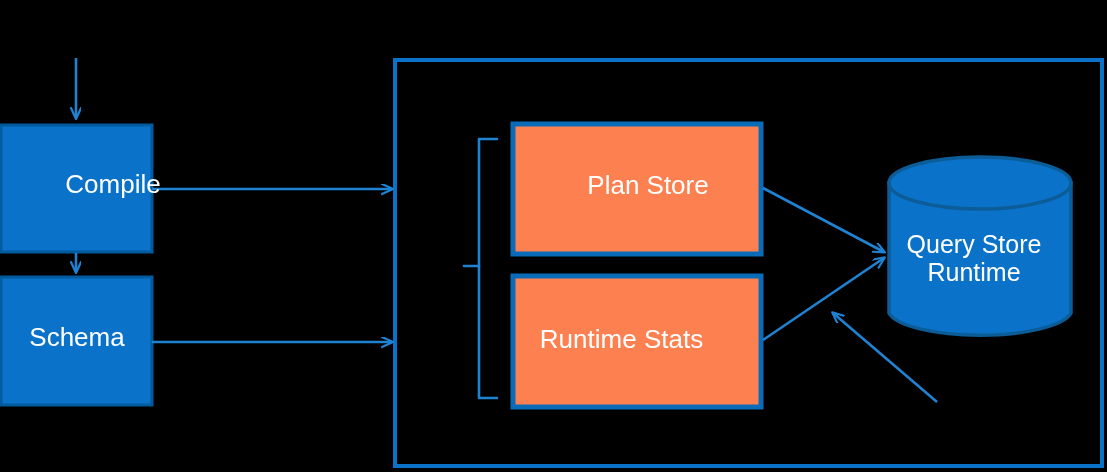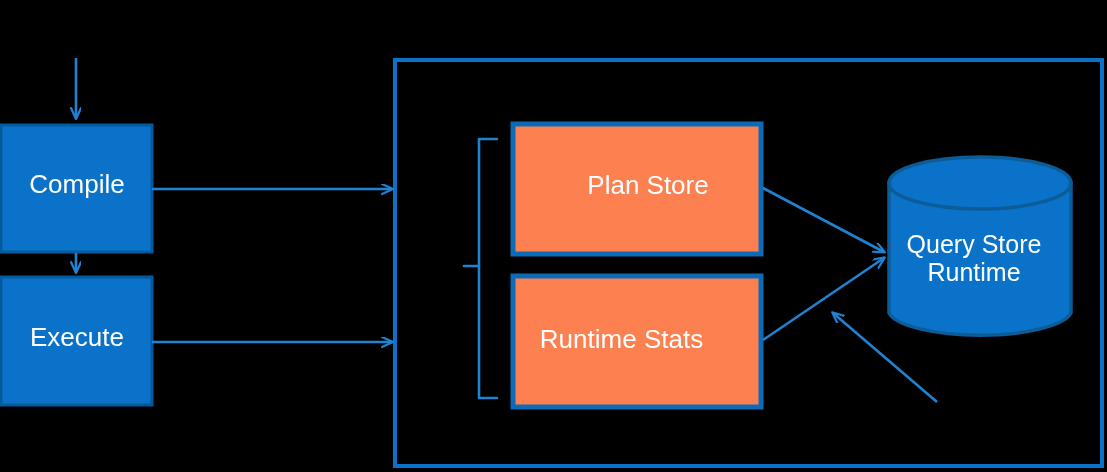--- a/index.html
+++ b/index.html
@@ -29,20 +29,21 @@
     position: absolute;
     color: #ffffff;
     text-align: center;
     line-height: 1.12;
     pointer-events: none;
     white-space: pre-line;
   }
   .lbl-compile {
     left: 1px;  top: 170px;  width: 152px;
     font-size: 26px;
+    padding-left: 36px;
   }
   .lbl-execute {
     left: 1px;  top: 323px;  width: 152px;
     font-size: 26px;
   }
   .lbl-plan-store {
     left: 512px; top: 171px; width: 272px;
     font-size: 26px;
   }
   .lbl-runtime-stats {
@@ -96,21 +97,21 @@
 
     <g>
       <path d="M889,183 L889,313 A92,26 0 0 0 1071,313 L1071,183 Z" fill="#0A72C8" stroke="#0B5C97" stroke-width="3.5"></path>
       <ellipse cx="980" cy="183" rx="91" ry="26" fill="#0A72C8" stroke="#0B5C97" stroke-width="3.5"></ellipse>
     </g>
 
   </svg>
 
   <div class="node-label lbl-compile">Compile</div>
 
-  <div class="node-label lbl-execute">Execute</div>
+  <div class="node-label lbl-execute">Schema</div>
 
   <div class="node-label lbl-plan-store">Plan Store</div>
 
   <div class="node-label lbl-runtime-stats">Runtime Stats</div>
 
   <div class="node-label lbl-query-store"><span>Query Store</span><br><span>Runtime</span></div>
 
 </div>
 
 </body></html>

